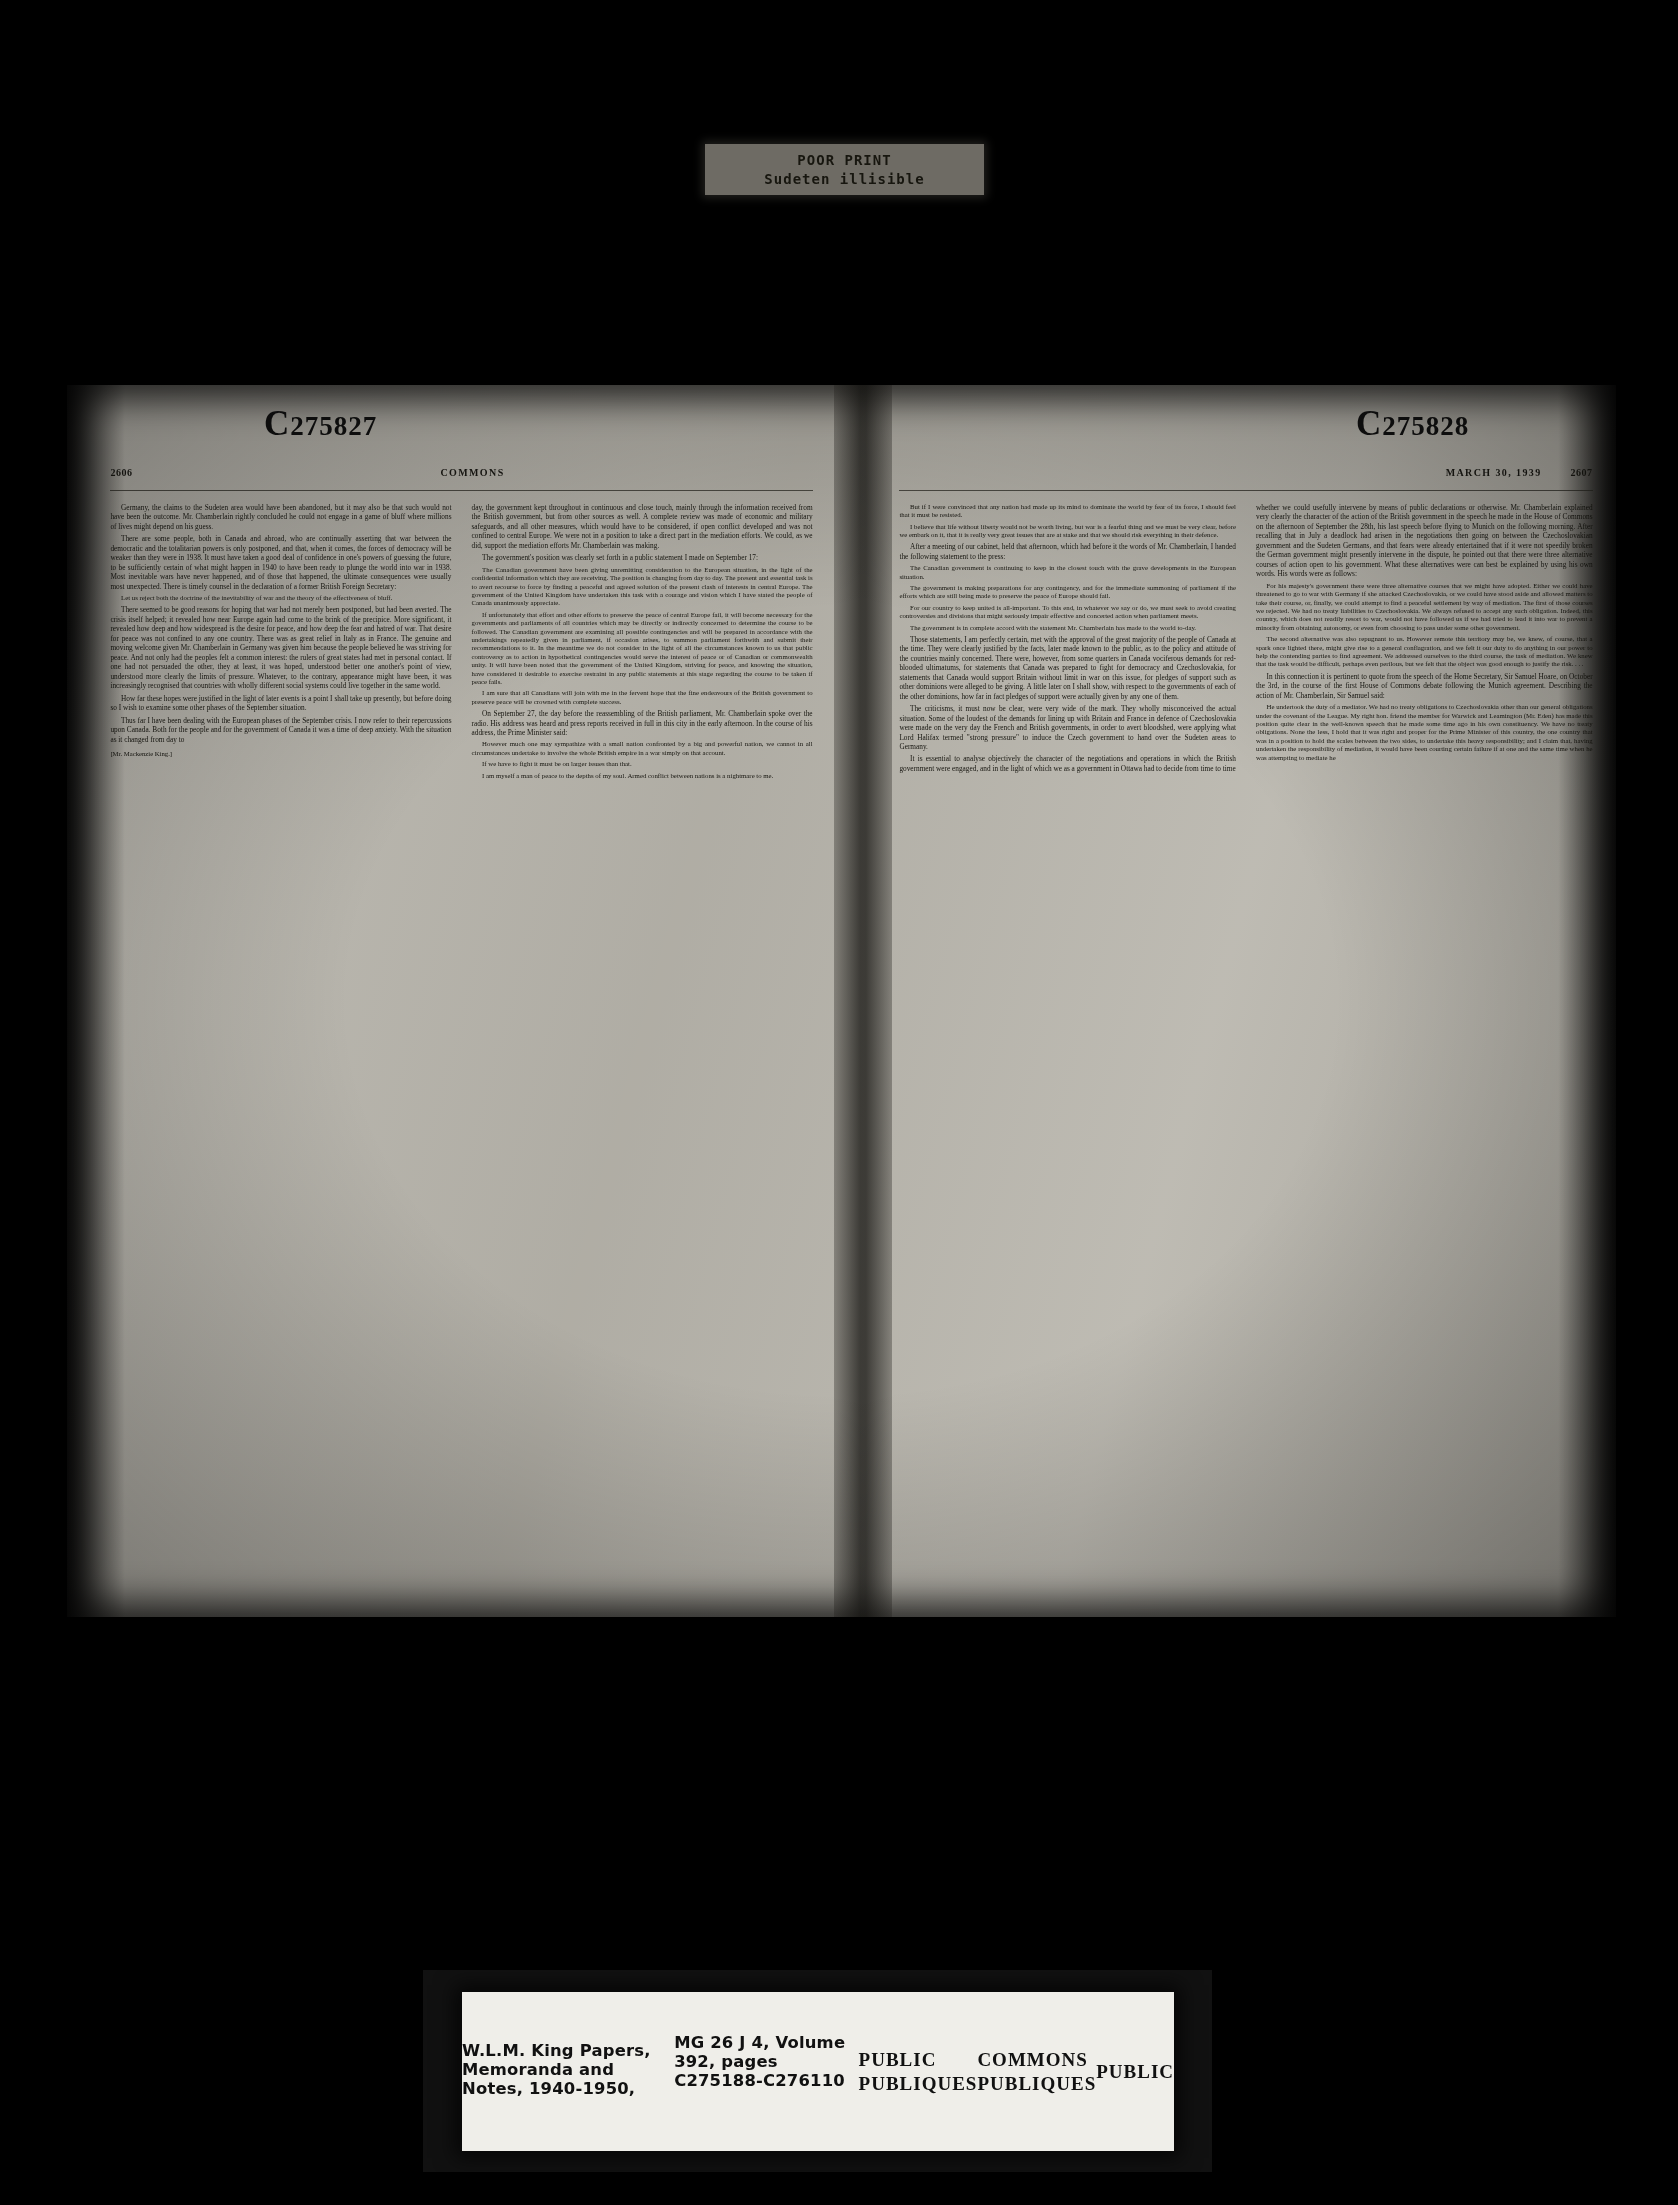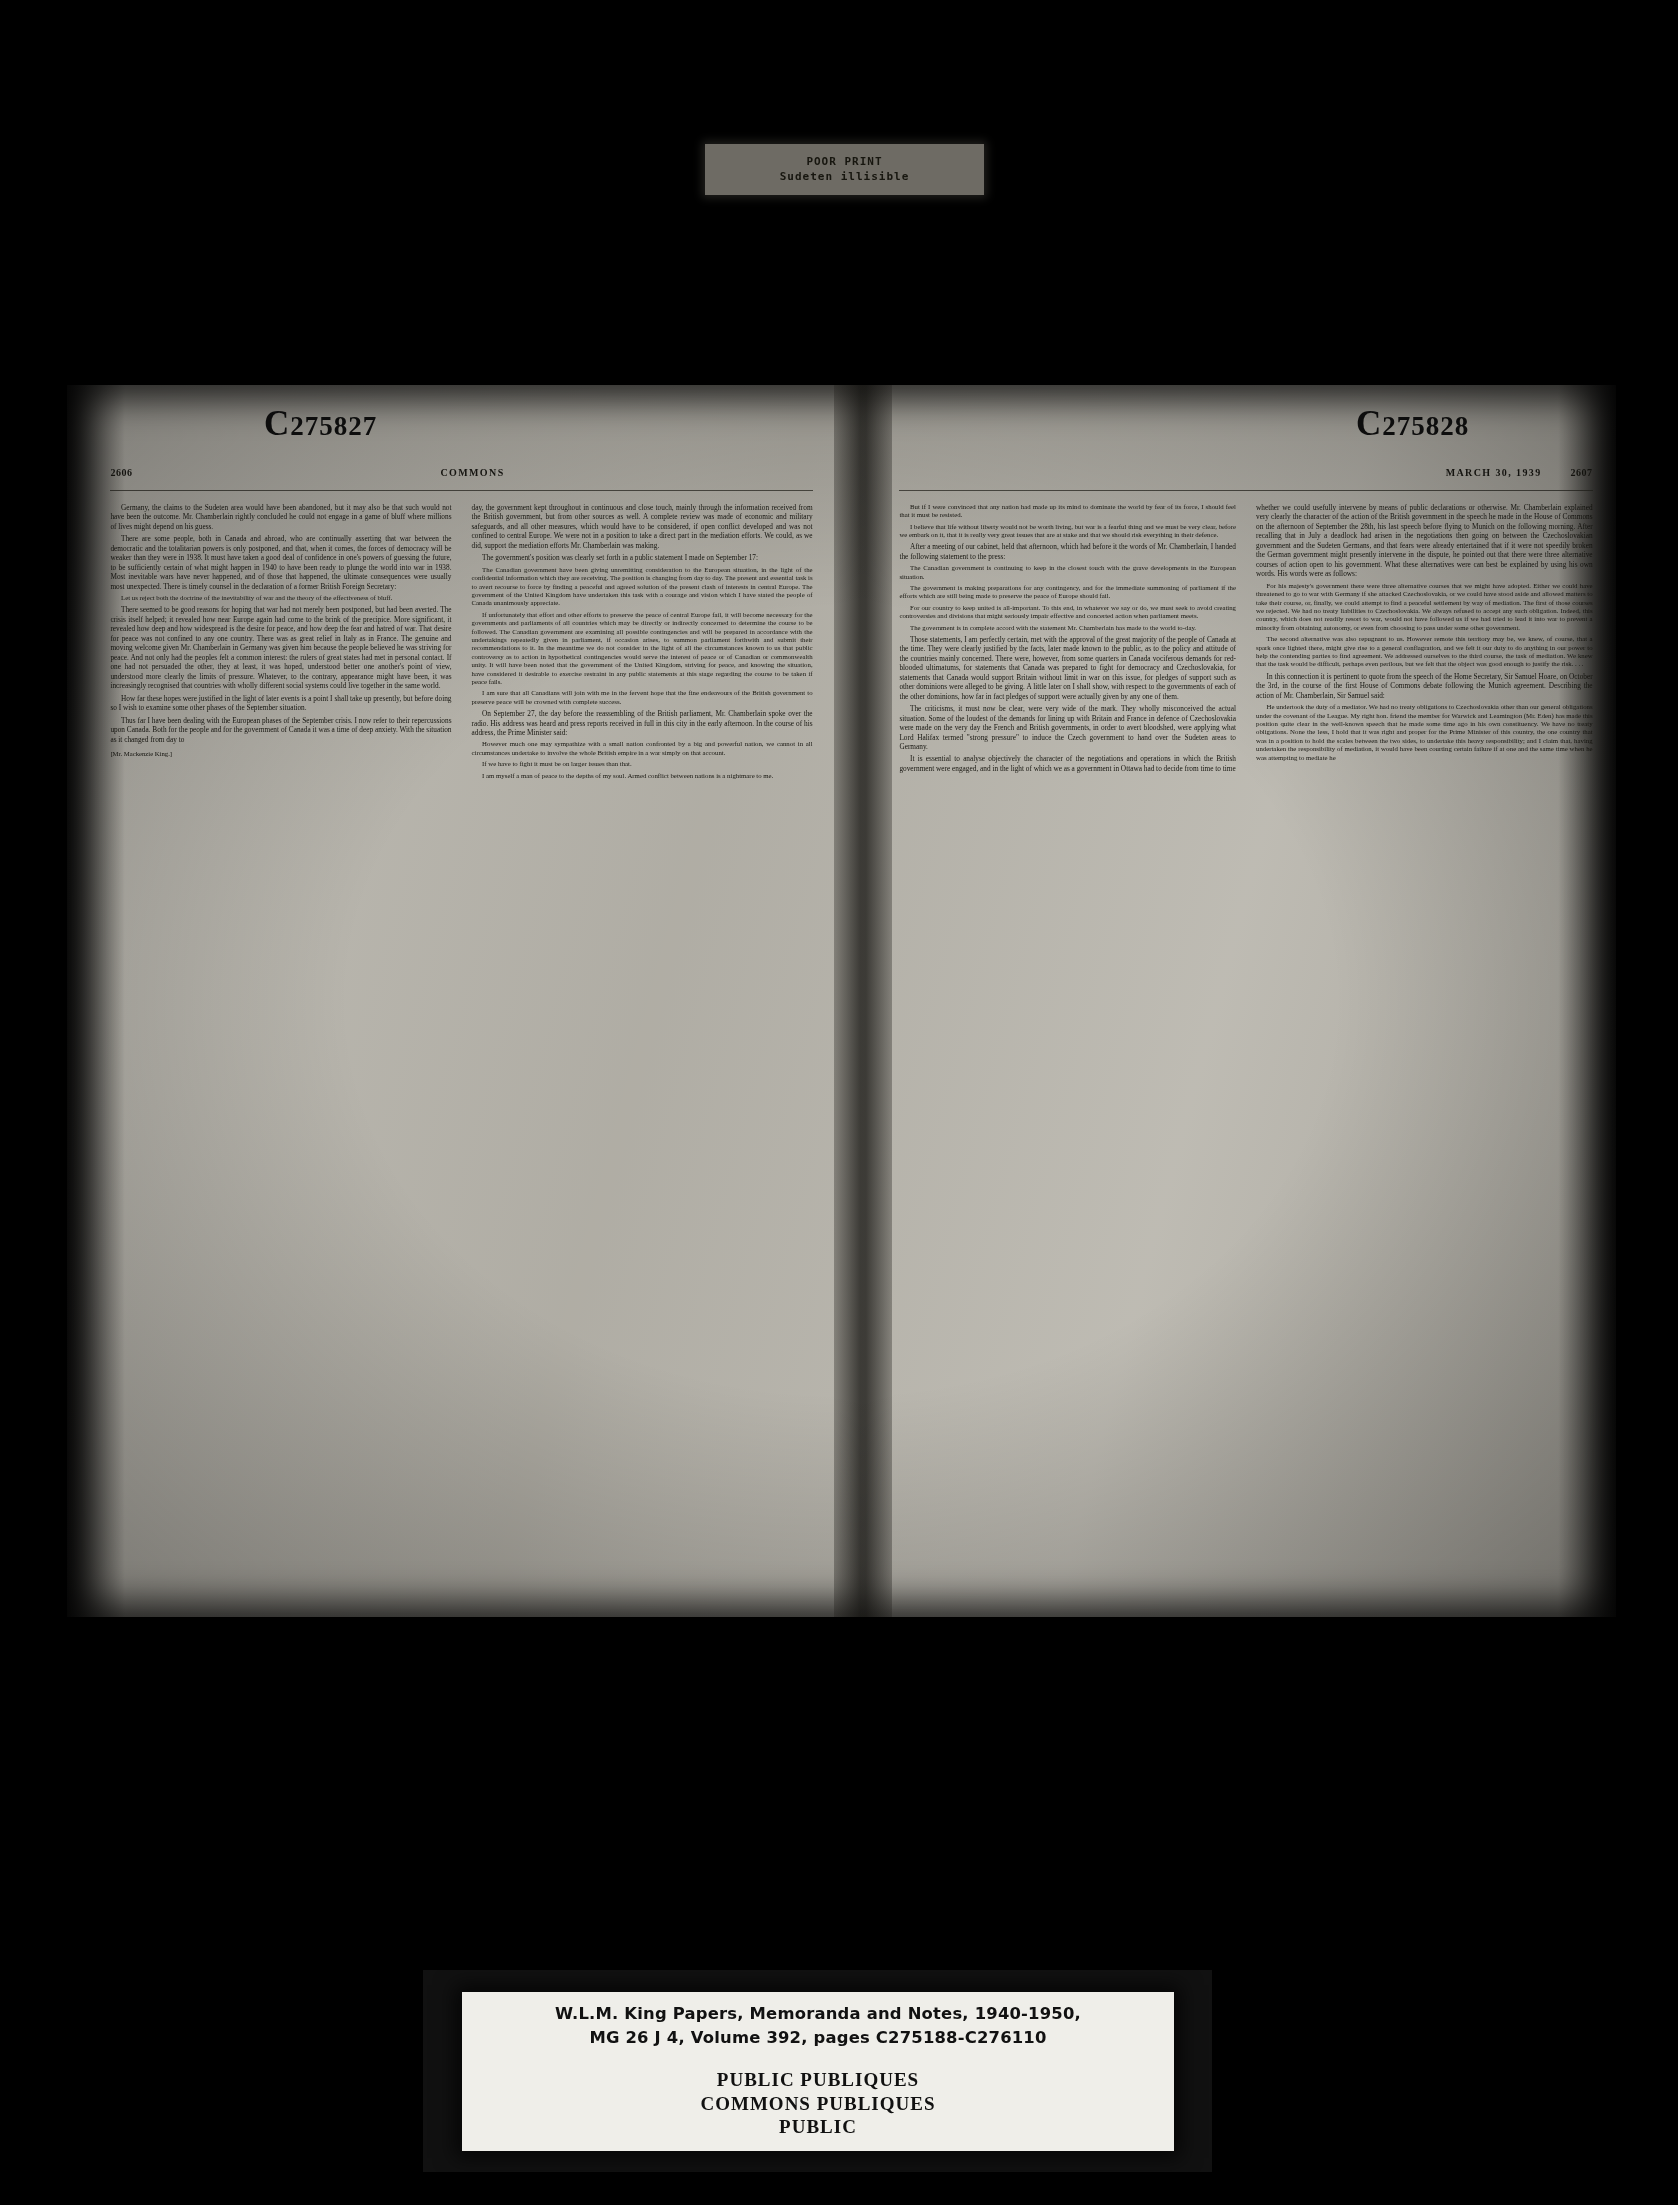--- a/index.html
+++ b/index.html
@@ -24,21 +24,21 @@
     height: 51px;
     background: #6e6b64;
     display: flex;
     flex-direction: column;
     justify-content: center;
     align-items: center;
     color: #17160f;
     font-family: "DejaVu Sans Mono", monospace;
     font-weight: bold;
     letter-spacing: 1px;
-    font-size: 11px;
+    font-size: 14px;
     line-height: 1.35;
     box-shadow: 0 0 8.7px 2.9px rgba(60,58,52,.55);
   }
 
   
   #film-frame {
     position: absolute;
     left: 67px;
     top: 385px;
     width: 1549px;
@@ -156,21 +156,21 @@
   
   #label-card {
     position: absolute;
     left: 462px;
     top: 1992px;
     width: 712px;
     height: 159px;
     background: #efeee9;
     color: #111;
     display: flex;
-    flex-direction: column;
+    flex-direction: row;
     align-items: center;
     justify-content: center;
     box-shadow: 0 0 19px 6.7px rgba(0,0,0,.7);
   }
   #label-card .line1 {
     font-family: "DejaVu Sans", sans-serif;
     font-weight: bold;
     font-size: 16.4px;
     letter-spacing: 0.2px;
     margin-bottom: 4.8px;

